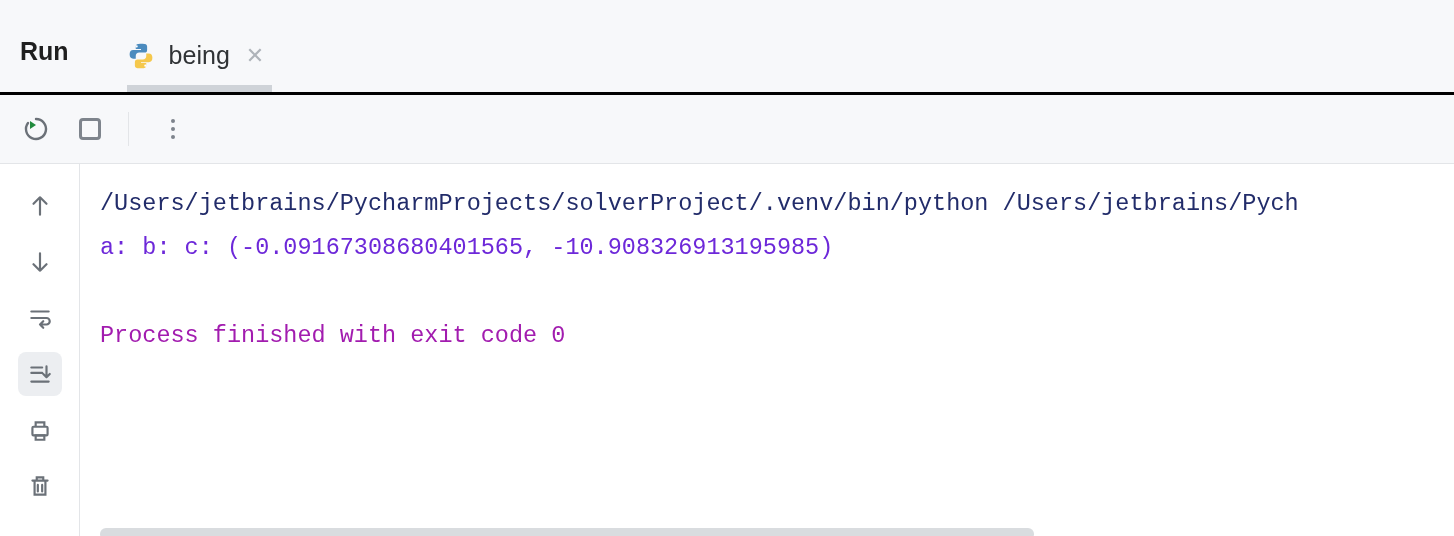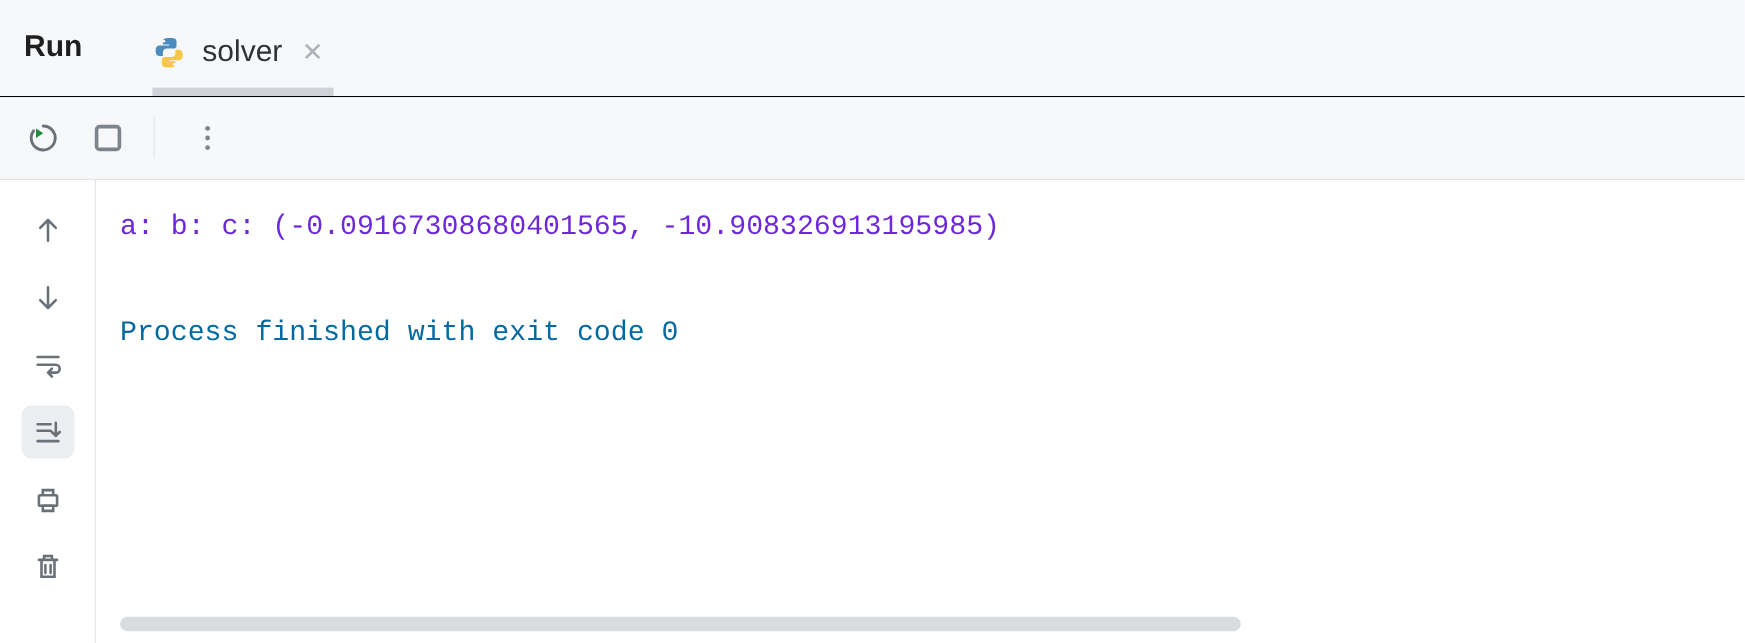--- a/index.html
+++ b/index.html
@@ -6,23 +6,23 @@
   html, body {
     width: 1454px;
     height: 536px;
     font-family: -apple-system, BlinkMacSystemFont, "Segoe UI", Arial, sans-serif;
     background: #ffffff;
     overflow: hidden;
   }
 
   
   .tabbar {
-    height: 81px;
+    height: 95px;
     background: #f7f8fa;
-    border-bottom: 1px solid #000000;
+    border-bottom: 3px solid #000000;
     display: flex;
     align-items: flex-end;
     padding-left: 20px;
   }
   .tabbar .title {
     font-size: 25px;
     font-weight: 700;
     color: #1f1f1f;
     line-height: 1;
     padding-bottom: 28px;
@@ -99,21 +99,21 @@
     line-height: 44px;
     padding: 18px 20px 20px 20px;
     white-space: nowrap;
     color: #1d1d1d;
   }
   .console .line1 { color: #222c6a; }
   .console .line2 { color: #222c6a; }
   .console .link  { color: #222c6a; text-decoration: underline; }
   .console .line3 { color: #6d28d9; }
   .console .blank { height: 44px; }
-  .console .exit  { color: #0369a1; }
+  .console .exit  { color: #a21caf; }
 
   .hscroll {
     position: absolute;
     left: 20px; right: 420px; bottom: 10px;
     height: 12px;
     background: #d9dcdf;
     border-radius: 6px;
   }
 </style>
 </head>
@@ -123,21 +123,21 @@
   <div class="title">Run</div>
   <div class="tab">
     <span class="py-icon">
       <svg viewBox="0 0 32 32">
         <path d="M15 2c-3 0-5 .8-5 3v3h6v1H7c-2.5 0-4 1.5-4 5s1.5 5 4 5h3v-3c0-2.5 1.5-4 4-4h6c2 0 3-1 3-3V5c0-2.2-2-3-5-3h-3z" fill="#4b8bbe"></path>
         <circle cx="11" cy="5" r="1.3" fill="#ffffff"></circle>
         <path d="M17 30c3 0 5-.8 5-3v-3h-6v-1h9c2.5 0 4-1.5 4-5s-1.5-5-4-5h-3v3c0 2.5-1.5 4-4 4h-6c-2 0-3 1-3 3v4c0 2.2 2 3 5 3h3z" fill="#f5c84c"></path>
         <circle cx="21" cy="27" r="1.3" fill="#ffffff"></circle>
       </svg>
     </span>
-    <span class="tab-label">solver</span>
+    <span class="tab-label">being</span>
     <span class="tab-close">✕</span>
     <span class="underline"></span>
   </div>
 </div>
 
 <div class="toolbar">
   <div class="icon-btn run-icon">
     <svg viewBox="0 0 28 28">
       <path d="M14 4 A10 10 0 1 1 6 8" fill="none" stroke="#6b7178" stroke-width="2.4" stroke-linecap="round"></path>
       <path d="M8 6 L14 10 L8 14 Z" fill="#208a3c"></path>
@@ -187,20 +187,21 @@
     </div>
     <div class="icon-btn">
       <svg viewBox="0 0 24 24">
           <path d="M5 7 H19 M9 7 V4 H15 V7 M7 7 V20 H17 V7 M10 11 V17 M14 11 V17" stroke-linecap="round"></path>
         </svg>
     </div>
   </div>
 
   <div class="console-wrap">
     <div class="console">
+      <div class="line1">/Users/jetbrains/PycharmProjects/solverProject/.venv/bin/python /Users/jetbrains/Pych</div>
       <div class="line3">a: b: c: (-0.09167308680401565, -10.908326913195985)</div>
       <div class="blank"></div>
       <div class="exit">Process finished with exit code 0</div>
     </div>
     <div class="hscroll"></div>
   </div>
 
 </div>
 
 </body></html>

